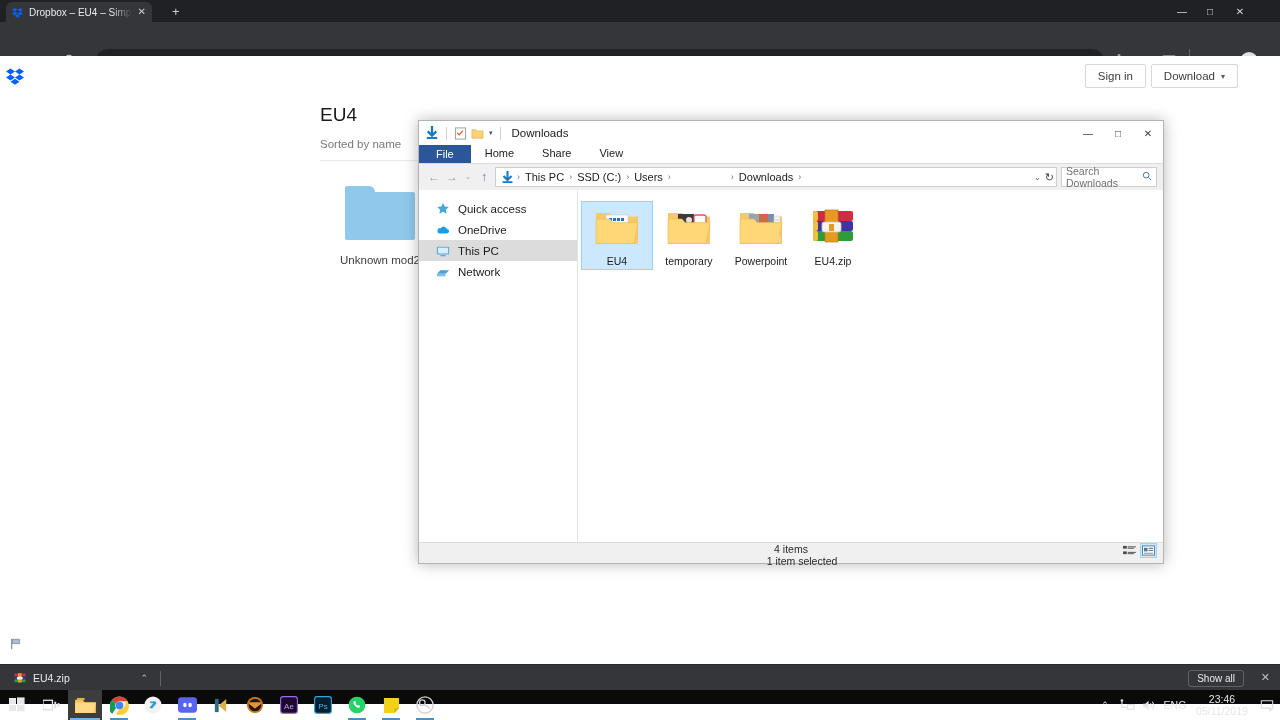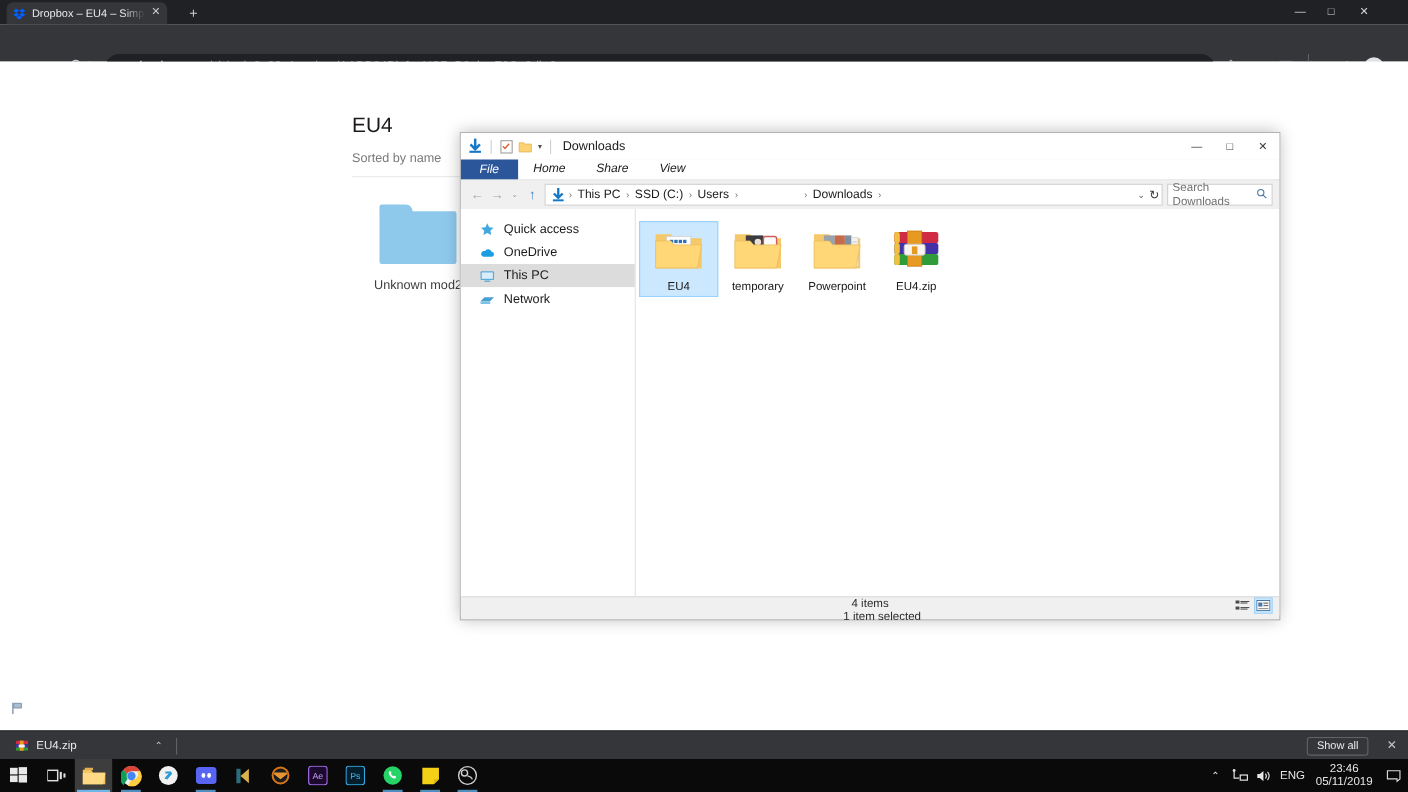--- a/index.html
+++ b/index.html
@@ -105,21 +105,21 @@
   .qat .dl-arrow { width:14px; height:14px; }
   .qat .vsep { width:1px; height:13px; background:#cfcfcf; margin:0 3px; }
   .qat .q-ico { width:13px; height:13px; }
   .qat .q-caret { font-size:7px; color:#4c4c4c; margin-left:1px; }
   .ex-title { font-size:11.5px; color:#1a1a1a; margin-left:8px; }
   .ex-wctl { position:absolute; top:0; height:24px; width:30px; display:flex;
              align-items:center; justify-content:center; font-size:10px; color:#3b3b3b; }
   .ex-min { right:60px; } .ex-max { right:30px; } .ex-cls { right:0; }
 
   .ex-ribbon { position:relative; height:18px; background:#fff; display:flex; align-items:flex-start; }
-  .rb-tab { font-size:11px; color:#1a1a1a; padding:2px 14px 3px;font-style:italic; }
+  .rb-tab { font-size:11px; color:#1a1a1a; padding:2px 14px 3px; }
   .rb-tab.file { background:#2b579a; color:#fff; padding:3px 17px 3px; font-size:11px; }
   .ex-ribbon-edge { height:1px; background:#dcdcdc; }
 
   .ex-addrbar { height:26px; background:#f0f0f0; display:flex; align-items:center; padding:0 6px; gap:0; }
   .ab-nav { width:18px; height:20px; display:flex; align-items:center; justify-content:center;
             font-size:12px; color:#a4a4a4; }
   .ab-nav.up { color:#3b7fc4; font-size:12px; }
   .ab-nav.hist { font-size:7px; color:#9a9a9a; width:14px; }
   .ab-path {
     flex:1 1 auto; height:20px; background:#fff; border:1px solid #cfcfcf;
@@ -181,21 +181,21 @@
   .dl-caret { font-size:9px; color:#bdc1c6; }
   .dl-sep { position:absolute; left:160px; top:6px; width:1px; height:15px; background:#5f6368; }
   .dl-showall {
     position:absolute; right:36px; top:5px; height:17px; padding:0 8px;
     border:1px solid #5f6368; border-radius:3px; display:flex; align-items:center;
     font-size:10px; color:#e8eaed;
   }
   .dl-close { position:absolute; right:10px; top:6px; font-size:11px; color:#bdc1c6; }
 
   
-  .taskbar { position:absolute; left:0; top:690px; width:1280px; height:30px; background:#0a0a0a; }
+  .taskbar { position:absolute; left:0; top:690px; width:1280px; height:14px; background:#0a0a0a; }
   .tb-left { position:absolute; left:0; top:0; height:30px; display:flex; align-items:center; }
   .tb-slot { width:34px; height:30px; display:flex; align-items:center; justify-content:center; position:relative; }
   .tb-slot.active { background:#3d3d3d; }
   .tb-slot.active::after { content:""; position:absolute; bottom:0; left:2px; width:30px; height:2px; background:#6eb6e8; }
   .tb-slot.running::after { content:""; position:absolute; bottom:0; left:8px; width:18px; height:2px; background:#4f8fc0; }
   .tb-right { position:absolute; right:0; top:0; height:30px; display:flex; align-items:center; gap:0; }
   .tray-ico { height:30px; display:flex; align-items:center; justify-content:center; color:#e6e6e6; font-size:11px; }
   .tray-chev { width:22px; font-size:9px; }
   .tray-net { width:22px; }
   .tray-vol { width:22px; }
@@ -256,20 +256,32 @@
     </div>
     <div class="tb-sep"></div>
     <div class="incognito-pill">
       <span class="incognito-label">Incognito</span>
       <span class="incognito-av"></span>
     </div>
     <div class="tb-menu">⋮</div>
   </div>
 
   <div class="page">
+    <div class="db-header">
+      <span class="db-logo">
+        <svg width="18" height="18" viewBox="0 0 24 24">
+            <path d="M6 2L0 6l6 4 6-4-6-4zm12 0l-6 4 6 4 6-4-6-4zM0 14l6 4 6-4-6-4-6 4zm18-4l-6 4 6 4 6-4-6-4zM6 19.5l6 4 6-4-6-4-6 4z" fill="#0061ff"></path>
+          </svg>
+      </span>
+      <div class="db-btn db-signin">Sign in</div>
+      <div class="db-btn db-download">
+        <span>Download</span>
+        <span class="caret">▾</span>
+      </div>
+    </div>
 
     <div class="db-title">EU4</div>
     <div class="db-sortedby">Sorted by name</div>
     <div class="db-divider"></div>
 
     <div class="db-grid">
       <div class="db-item">
         <div class="db-folder-ico">
           <div class="tab-top"></div>
             <div class="body"></div>

